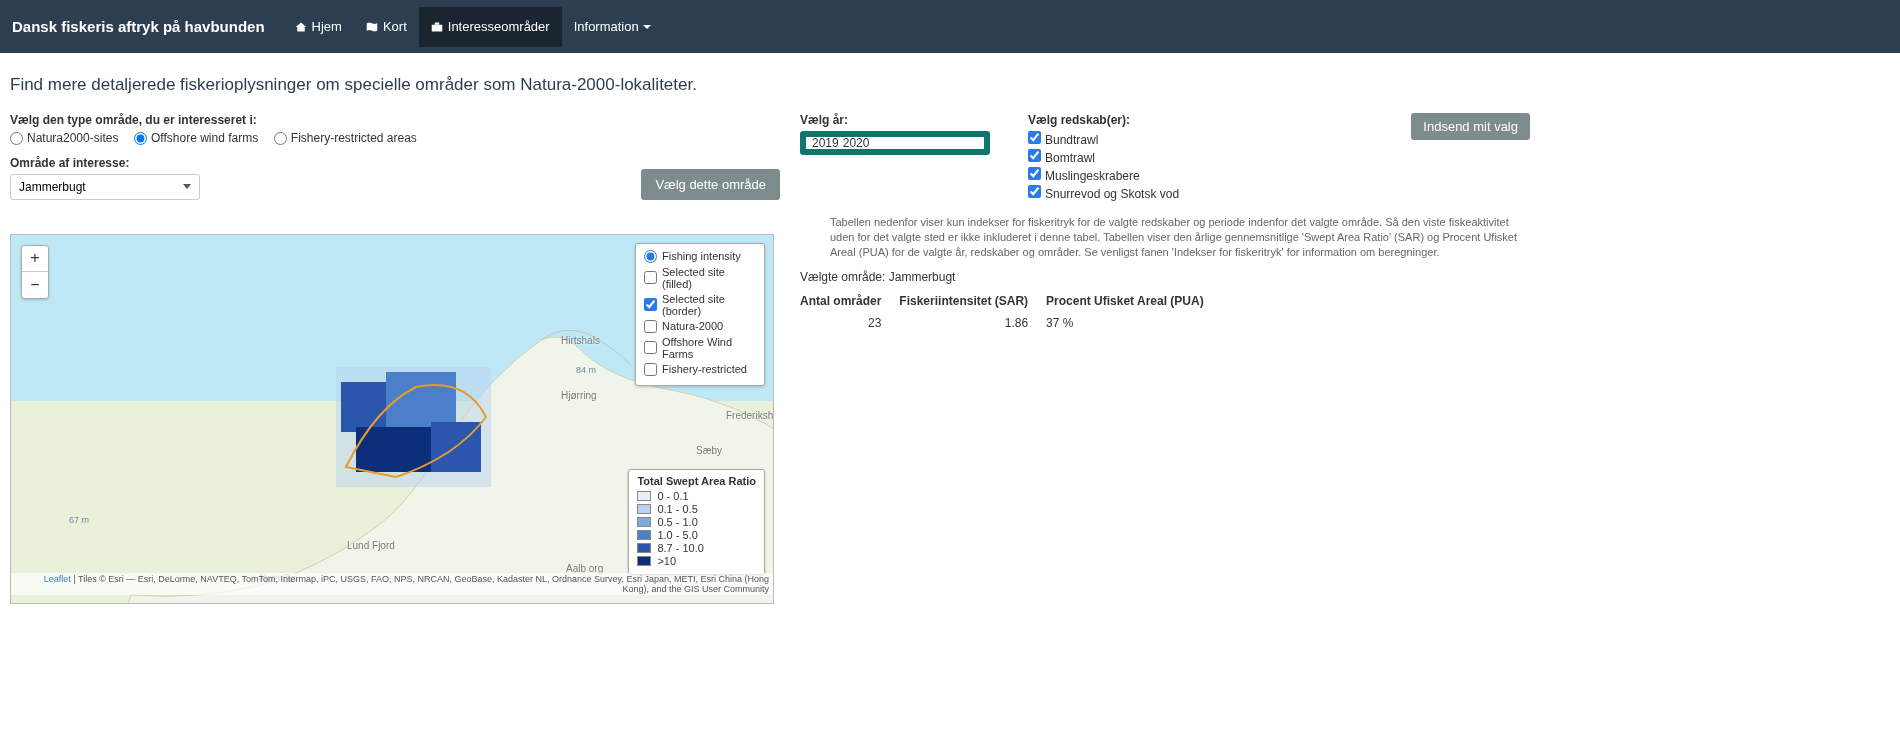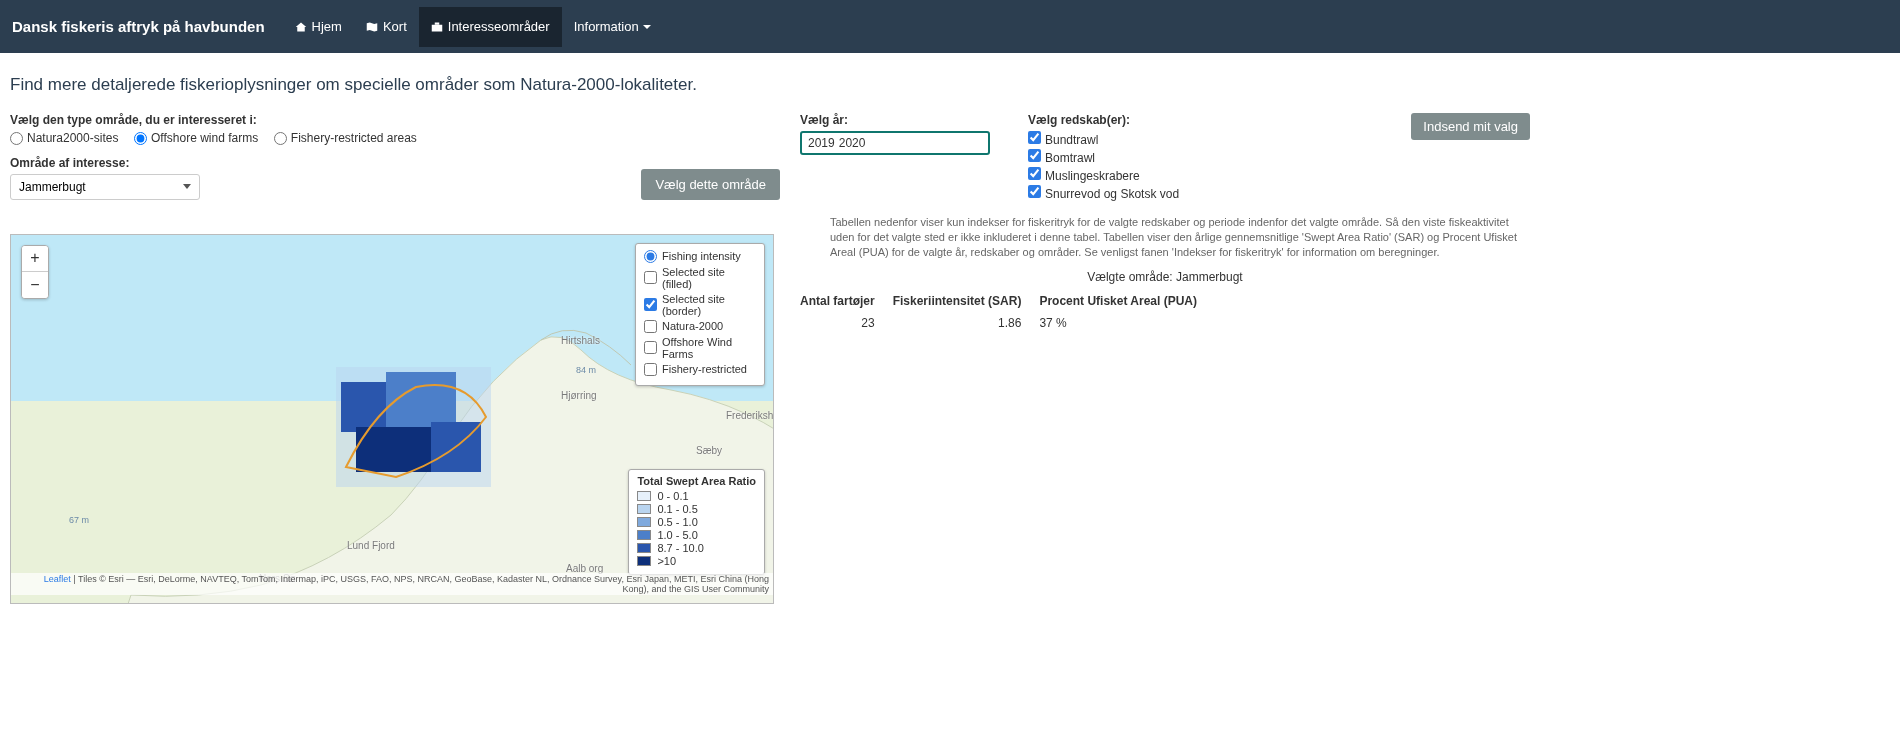--- a/index.html
+++ b/index.html
@@ -29,30 +29,30 @@
   .area-row { display:flex; align-items:flex-end; gap: 24px; margin-top: 8px; }
   .select-wrap { position: relative; width: 190px; }
   .select-btn { width: 100%; background:#fff; border:1px solid #ccc; border-radius:3px; padding: 5px 8px; font-size:12px; text-align:left; display:flex; justify-content:space-between; align-items:center; cursor:pointer; }
   .select-caret { width:0;height:0;border-left:4px solid transparent;border-right:4px solid transparent;border-top:5px solid #555; }
 
   .btn-gray { background: #7f8c8d; color:#fff; border:none; border-radius:3px; padding: 8px 14px; font-size:13px; cursor:pointer; }
   .btn-gray.small { padding:6px 12px; }
 
   .controls-right { display:flex; gap: 38px; }
   .year-col { }
-  .year-select { width: 190px; height: 24px; border:2px solid #0f766e; border-radius:3px; padding: 3px 6px; font-size:12px; display:flex; align-items:center; }
+  .year-select { width: 190px; height: 24px; border:6px solid #0f766e; border-radius:3px; padding: 3px 6px; font-size:12px; display:flex; align-items:center; }
   .year-select span { margin-right: 4px; }
 
   .gear-col .chk { display:block; font-size:12px; margin-bottom: 2px; }
   .gear-col input { accent-color:#2c7be5; margin-right:4px; }
 
   .submit-col { margin-left:auto; }
 
   .note { font-size: 11px; color:#666; margin-top: 12px; line-height:1.35;margin-left:30px; }
-  .selected-area { font-size: 12px; margin-top: 10px; text-align: center; }
+  .selected-area { font-size: 12px; margin-top: 10px; }
 
   
   table.results { margin-top: 6px; font-size:12px; border-collapse: collapse; }
   table.results th { text-align:left; font-weight:bold; padding: 4px 18px 4px 0; }
   table.results td { padding: 4px 18px 4px 0; }
   table.results td.num { text-align:right; padding-right: 18px;}
   table.results td.left { text-align:left;}
 
   
   .map-wrap { position: relative; width: 764px; height: 370px; margin-top: 34px; border:1px solid #bbb; background: linear-gradient(180deg,#bfe8f7 0%, #bfe8f7 45%, #e9f1d9 45%, #e9f1d9 100%); overflow:hidden; font-family: Arial, sans-serif;}
@@ -271,21 +271,21 @@
       <p class="note">Tabellen nedenfor viser kun indekser for fiskeritryk for de valgte redskaber og periode indenfor det valgte område. Så den viste fiskeaktivitet uden for det valgte sted er ikke inkluderet i denne tabel. Tabellen viser den årlige gennemsnitlige 'Swept Area Ratio' (SAR) og Procent Ufisket Areal (PUA) for de valgte år, redskaber og områder. Se venligst fanen 'Indekser for fiskeritryk' for information om beregninger.</p>
 
       <div class="selected-area">
         <span>Vælgte område:</span>
         <span>Jammerbugt</span>
       </div>
 
       <table class="results">
         <thead>
           <tr>
-            <th>Antal fartøjer</th>
+            <th>Antal områder</th>
             <th>Fiskeriintensitet (SAR)</th>
             <th>Procent Ufisket Areal (PUA)</th>
           </tr>
         </thead>
         <tbody>
           <tr>
             <td class="num">23</td>
             <td class="num">1.86</td>
             <td class="left">37 %</td>
           </tr>

